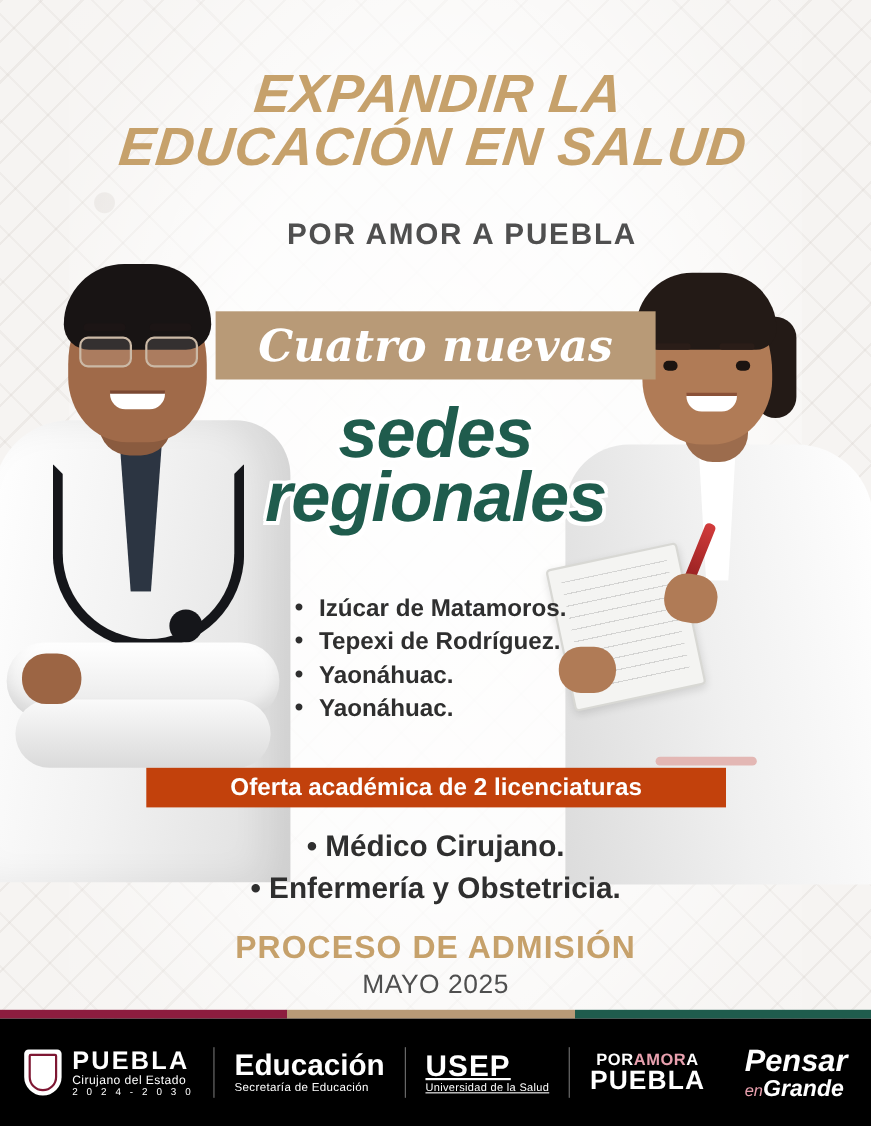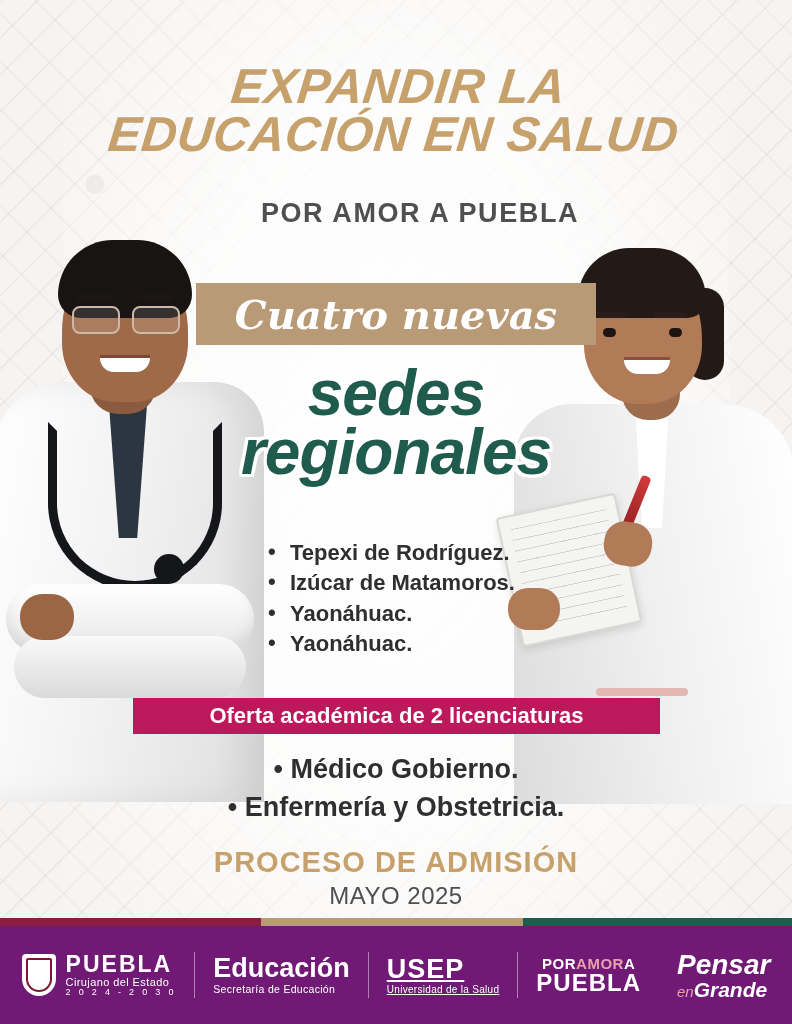--- a/index.html
+++ b/index.html
@@ -428,21 +428,21 @@
     color: #2f2f2f;
     font-size: 22px;
   }
 
   .oferta-bar {
     position: absolute;
     left: 133px;
     top: 698px;
     width: 527px;
     height: 36px;
-    background: #be185d;
+    background: #c2410c;
     display: flex;
     align-items: center;
     justify-content: center;
   }
   .oferta-bar span {
     color: #ffffff;
     font-size: 22px;
     font-weight: bold;
   }
   .carreras {
@@ -483,21 +483,21 @@
     left: 0; right: 0;
     bottom: 98px;
     height: 8px;
     background: linear-gradient(90deg,#8d1d3f 0%,#8d1d3f 33%,#b89a77 33%,#b89a77 66%,#1f5c4d 66%,#1f5c4d 100%);
   }
   .footer {
     position: absolute;
     left: 0; right: 0;
     bottom: 0;
     height: 98px;
-    background: #701a75;
+    background: #000000;
     display: flex;
     align-items: center;
     justify-content: center;
     gap: 0;
   }
   .f-block {
     display: flex;
     align-items: center;
     padding: 0 18px;
     height: 60px;
@@ -602,32 +602,32 @@
     <div class="ribbon">
       <span>Cuatro nuevas</span>
     </div>
 
     <div class="sedes">
       <span>sedes</span>
       <span class="l2">regionales</span>
     </div>
 
     <ul class="sedes-list">
+      <li>Izúcar de Matamoros.</li>
       <li>Tepexi de Rodríguez.</li>
-      <li>Izúcar de Matamoros.</li>
       <li>Yaonáhuac.</li>
       <li>Yaonáhuac.</li>
     </ul>
 
     <div class="oferta-bar">
       <span>Oferta académica de 2 licenciaturas</span>
     </div>
 
     <div class="carreras">
-      <div>• Médico Gobierno.</div>
+      <div>• Médico Cirujano.</div>
       <div>• Enfermería y Obstetricia.</div>
     </div>
 
     <div class="proceso">PROCESO DE ADMISIÓN</div>
     <div class="mes">MAYO 2025</div>
 
     <div class="footer-accent"></div>
 
     <div class="footer">
 

